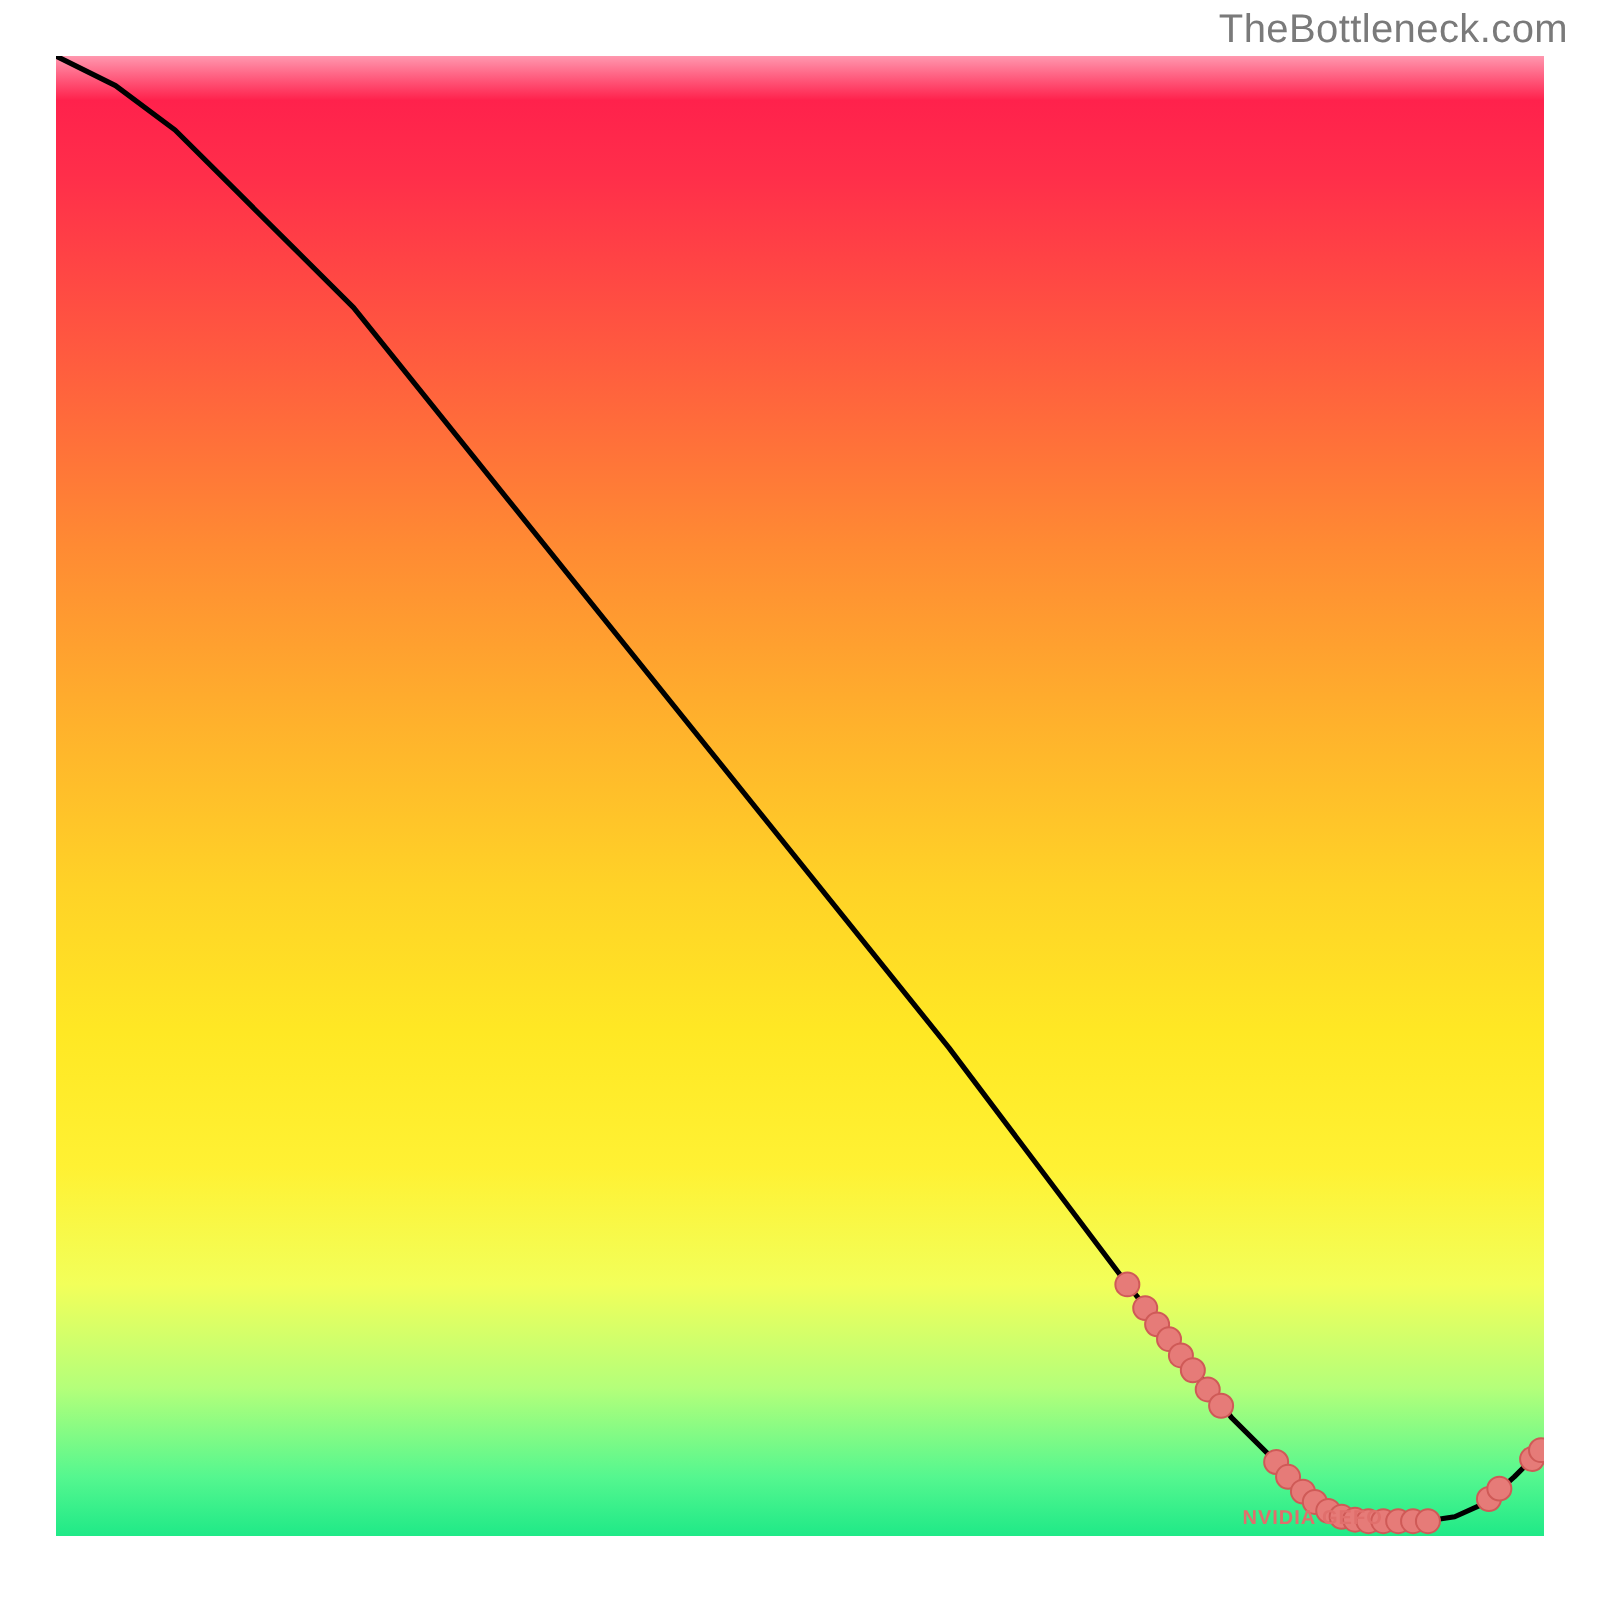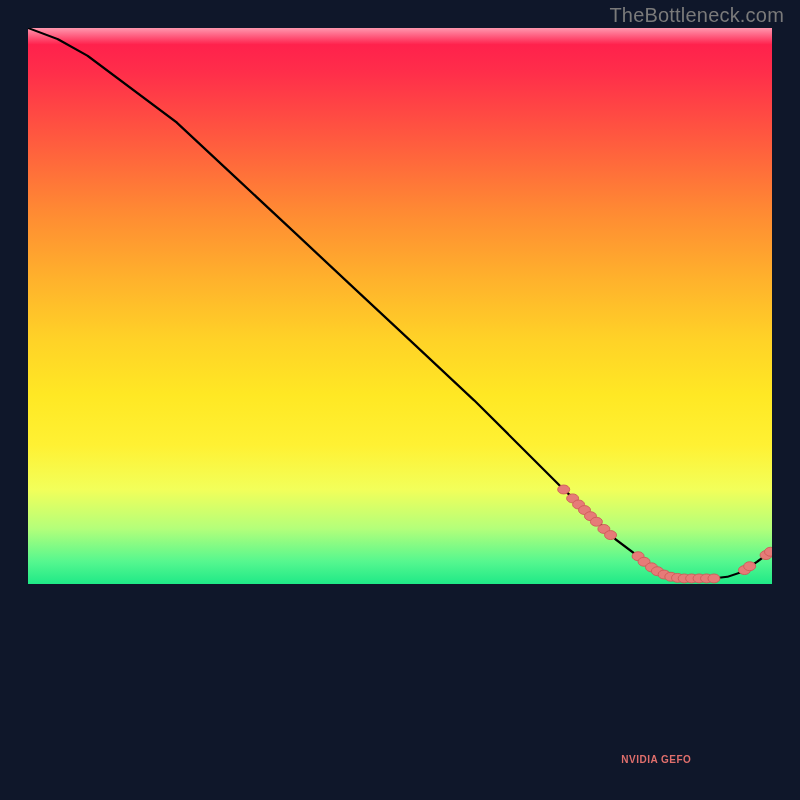--- a/index.html
+++ b/index.html
@@ -8,38 +8,38 @@
     width: 800px;
     height: 800px;
     background: #000;
     overflow: hidden;
     font-family: Arial, Helvetica, sans-serif;
   }
   .stage {
     position: relative;
     width: 800px;
     height: 800px;
-    background: #0f172a;
+    background: #ffffff;
   }
   .watermark {
     position: absolute;
     top: 4px;
     right: 16px;
     color: #7a7a7a;
     font-size: 20px;
     letter-spacing: 0.2px;
     font-weight: 400;
     z-index: 30;
   }
   .plot {
     position: absolute;
     left: 28px;
     top: 28px;
     width: 744px;
-    height: 556px;
+    height: 740px;
     background:
       linear-gradient(to bottom, rgba(255,255,255,0.55) 0%, rgba(255,255,255,0) 3%),
       linear-gradient(to bottom,
         #ff1a4d 0%,
         #ff2e4a 8%,
         #ff5a3f 20%,
         #ff8a33 33%,
         #ffb12c 45%,
         #ffd227 56%,
         #ffe824 66%,

